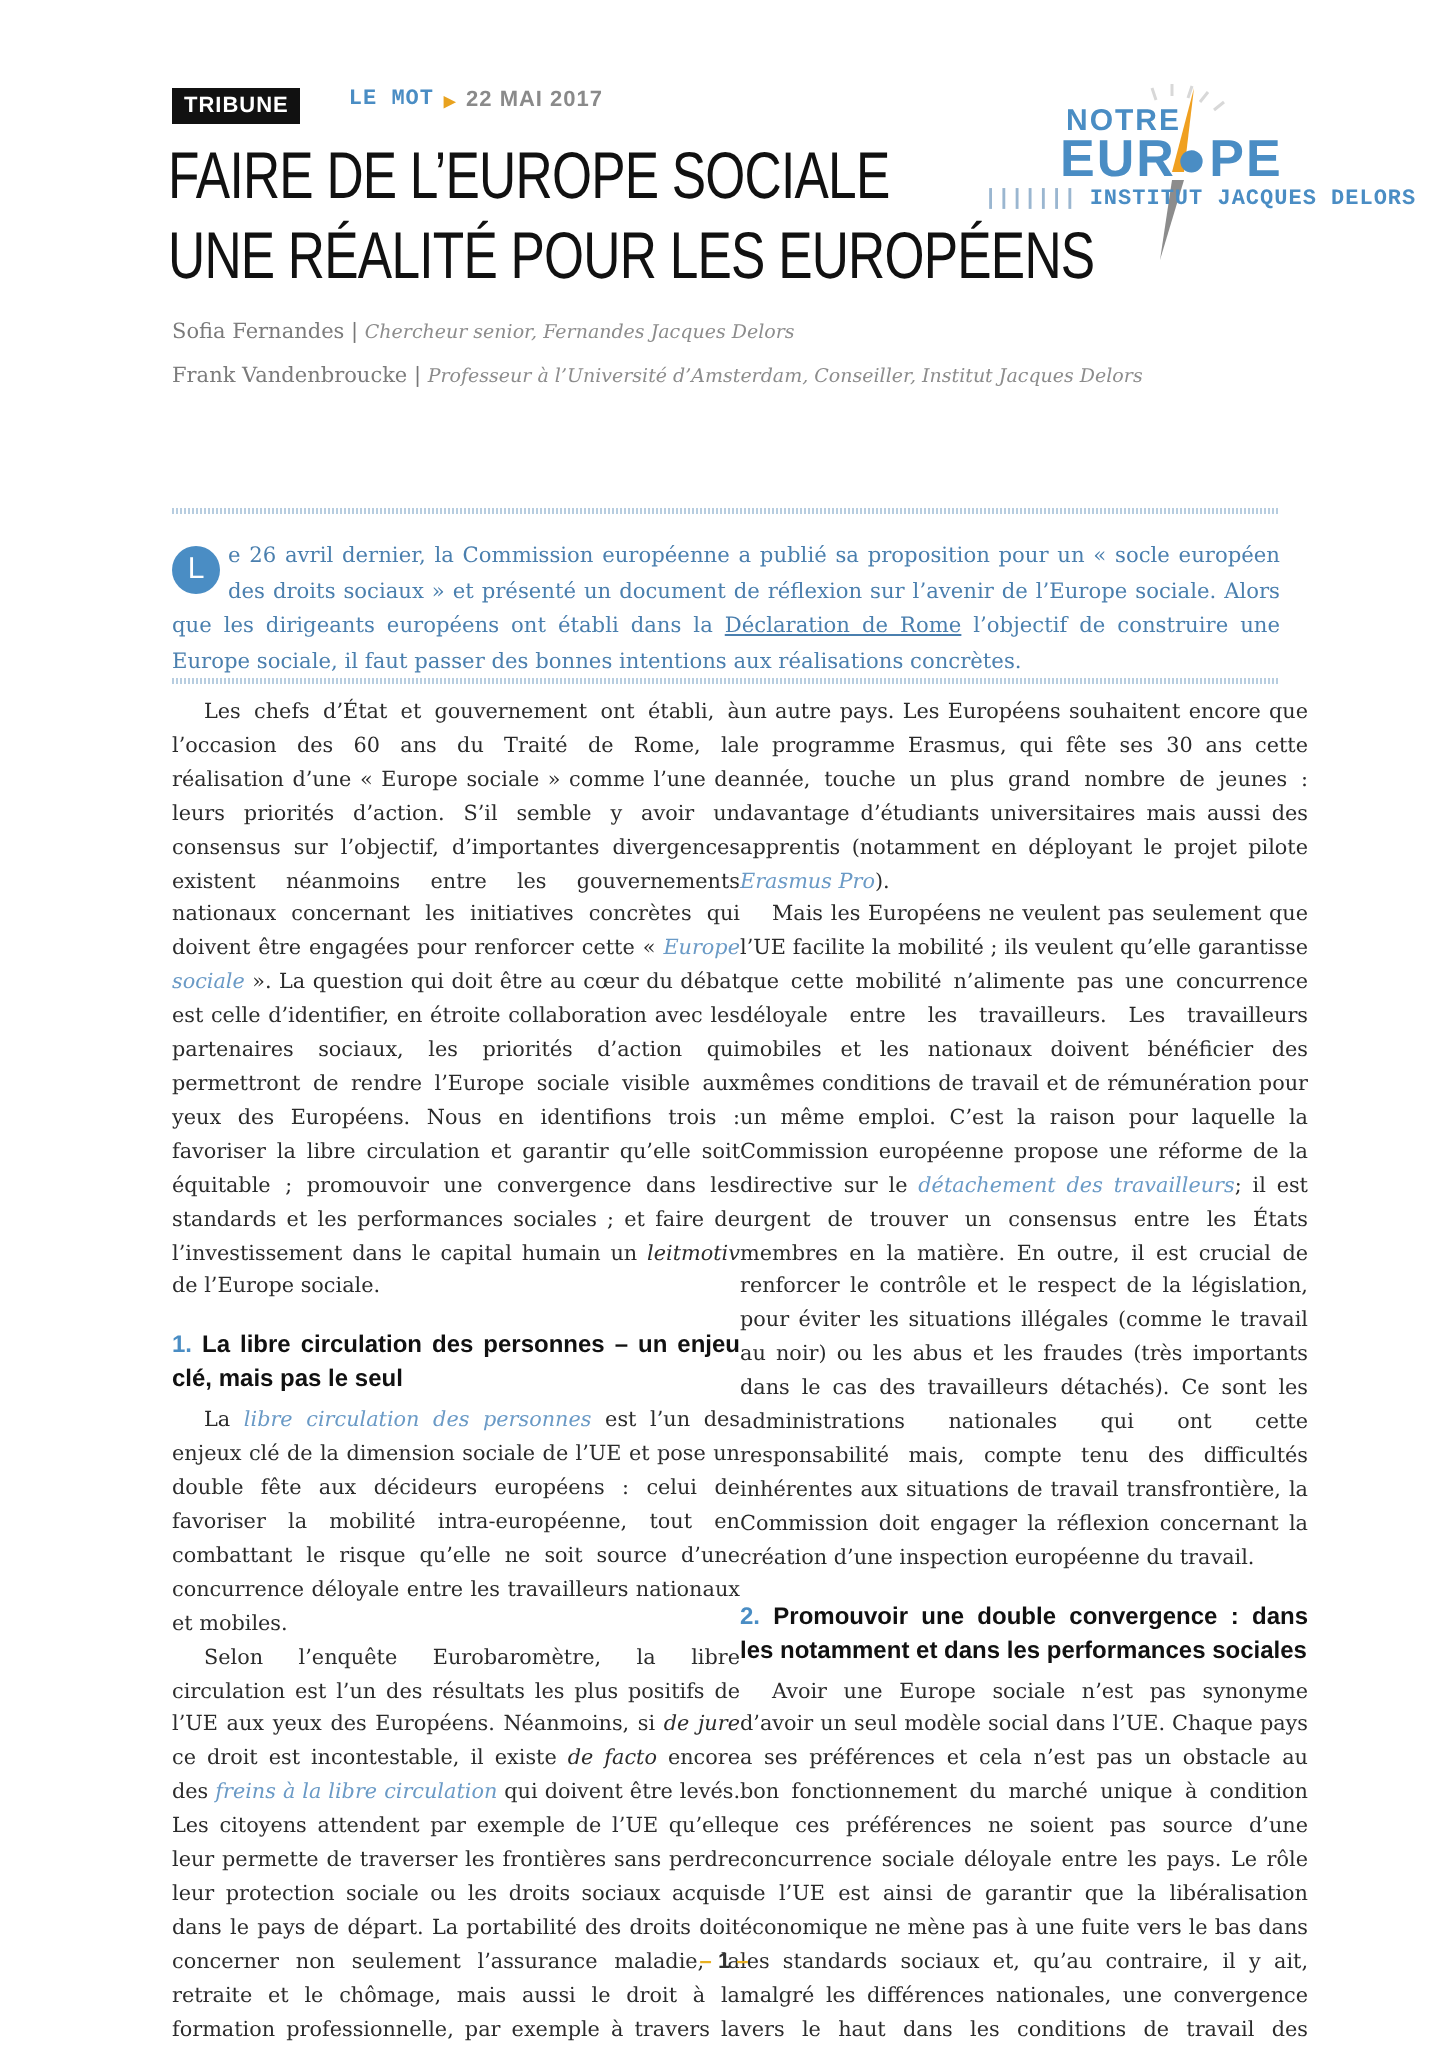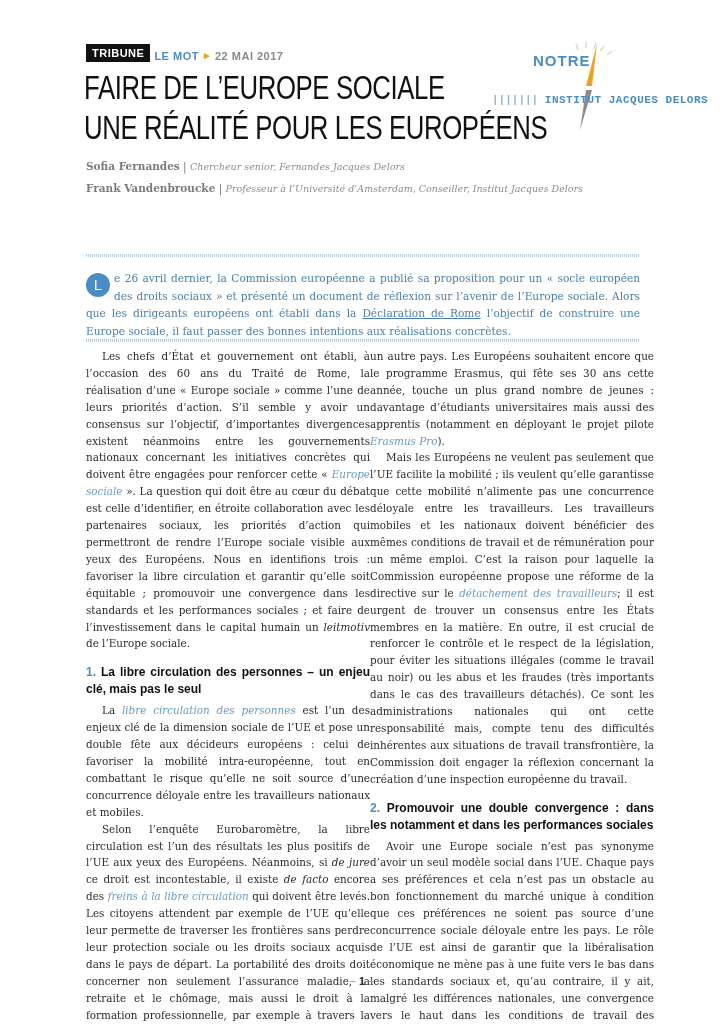--- a/index.html
+++ b/index.html
@@ -1,35 +1,35 @@
 <!DOCTYPE html>
 <html><head>
 <meta charset="utf-8">
 <style>
   html, body { margin: 0; padding: 0; background: #ffffff; }
   body { width: 724px; height: 1024px; position: relative; overflow: hidden; font-family: "DejaVu Serif", serif; color: #2b2b2b; }
 
-  .kicker { position: absolute; left: 86px; top: 44px; height: 18px; display: flex; align-items: flex-end; font-family: "Liberation Sans", sans-serif; font-weight: bold; font-size: 11px; letter-spacing: 0.5px; }
+  .kicker { position: absolute; left: 86px; top: 44px; height: 18px; display: flex; align-items: flex-start; font-family: "Liberation Sans", sans-serif; font-weight: bold; font-size: 11px; letter-spacing: 0.5px; }
   .kicker .tribune { background: #111; color: #fff; padding: 2px 6px; height: 14px; line-height: 14px; }
-  .kicker .lemot { color: #4a8dc4; margin-left: 4px; }
+  .kicker .lemot { color: #4a8dc4; margin-left: 24px; font-family: Liberation Mono, monospace; }
   .kicker .arrow { color: #e8a21f; margin: 0 5px; }
   .kicker .date { color: #8a8a8a; }
 
   .title { position: absolute; left: 84px; top: 68px; font-family: "Liberation Sans", sans-serif; font-size: 33px; line-height: 40px; color: #111; letter-spacing: -0.5px; transform: scaleX(0.78); transform-origin: left top; white-space: nowrap; }
 
   .logo { position: absolute; left: 492px; top: 42px; width: 200px; height: 90px; font-family: "Liberation Sans", sans-serif; font-weight: bold; color: #4a8dc4; }
   .logo .notre { position: absolute; left: 41px; top: 10px; font-size: 15px; letter-spacing: 1px; }
   .logo .europe { position: absolute; left: 38px; top: 22px; font-size: 26px; letter-spacing: 1px; }
   .logo .institut { position: absolute; left: 0px; top: 52px; font-size: 11px; letter-spacing: 0.5px; white-space: nowrap; font-family: Liberation Mono, monospace; }
   .logo .bars { color: #9ab6d0; letter-spacing: 0; }
   .logo svg { position: absolute; left: 0; top: 0; }
 
   .authors { position: absolute; left: 86px; top: 155px; font-size: 10.5px; color: #777; }
   .authors .row { height: 22px; line-height: 22px; white-space: nowrap; }
-  .authors .name { font-weight: bold; color: #7b7b7b; }
+  .authors .name { font-weight: normal; color: #7b7b7b; }
   .authors .role { font-style: italic; font-size: 9.5px; color: #8c8c8c; }
 
   .dotline { position: absolute; left: 86px; width: 554px; height: 3px; background: repeating-linear-gradient(90deg, #b7cde0 0 1px, transparent 1px 2px); }
 
   .lede { position: absolute; left: 86px; top: 270px; width: 554px; font-size: 10.6px; line-height: 17.5px; color: #4a7fae; text-align: justify; }
   .lede .dropcap { float: left; width: 24px; height: 24px; border-radius: 50%; background: #4a8dc4; color: #fff; font-family: "Liberation Sans", sans-serif; font-size: 15px; text-align: center; line-height: 24px; margin: 3px 4px 0 0; }
   .lede .ul { text-decoration: underline; }
 
   .col { position: absolute; top: 348px; width: 284px; font-size: 10.4px; line-height: 16.9px; color: #2b2b2b; text-align: justify; }
   .col.left { left: 86px; }
@@ -64,20 +64,21 @@
       <line x1="84" y1="2" x2="86" y2="8"></line>
         <line x1="94" y1="0" x2="94" y2="6"></line>
       <line x1="104" y1="1" x2="102" y2="7"></line>
         <line x1="112" y1="4" x2="108" y2="9"></line>
       <line x1="120" y1="9" x2="115" y2="13"></line>
     </g>
     <polygon points="94,44 105,2 100,44" fill="#f0a020"></polygon>
     <polygon points="94,48 100,48 88,88" fill="#8c8c8c"></polygon>
   </svg>
   <span class="notre">NOTRE</span>
+  <span class="europe">EUR●PE</span>
   <span class="institut"><span class="bars">||||||| </span><span>INSTITUT   JACQUES DELORS</span></span>
 </div>
 
 <div class="authors">
   <div class="row">
     <span class="name">Sofia Fernandes</span><span> | </span><span class="role">Chercheur senior, Fernandes Jacques Delors</span>
   </div>
   <div class="row">
     <span class="name">Frank Vandenbroucke</span><span> | </span><span class="role">Professeur à l’Université d’Amsterdam, Conseiller, Institut Jacques Delors</span>
   </div>

